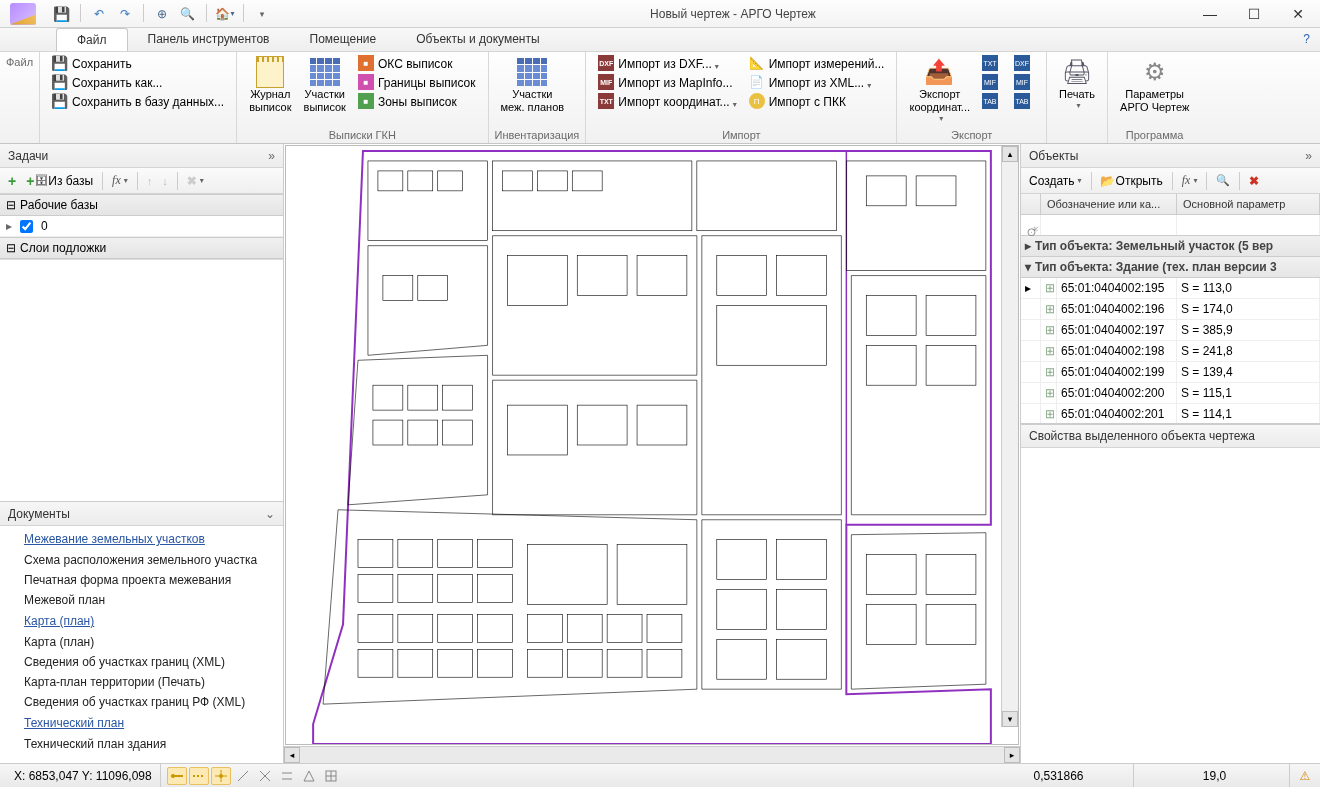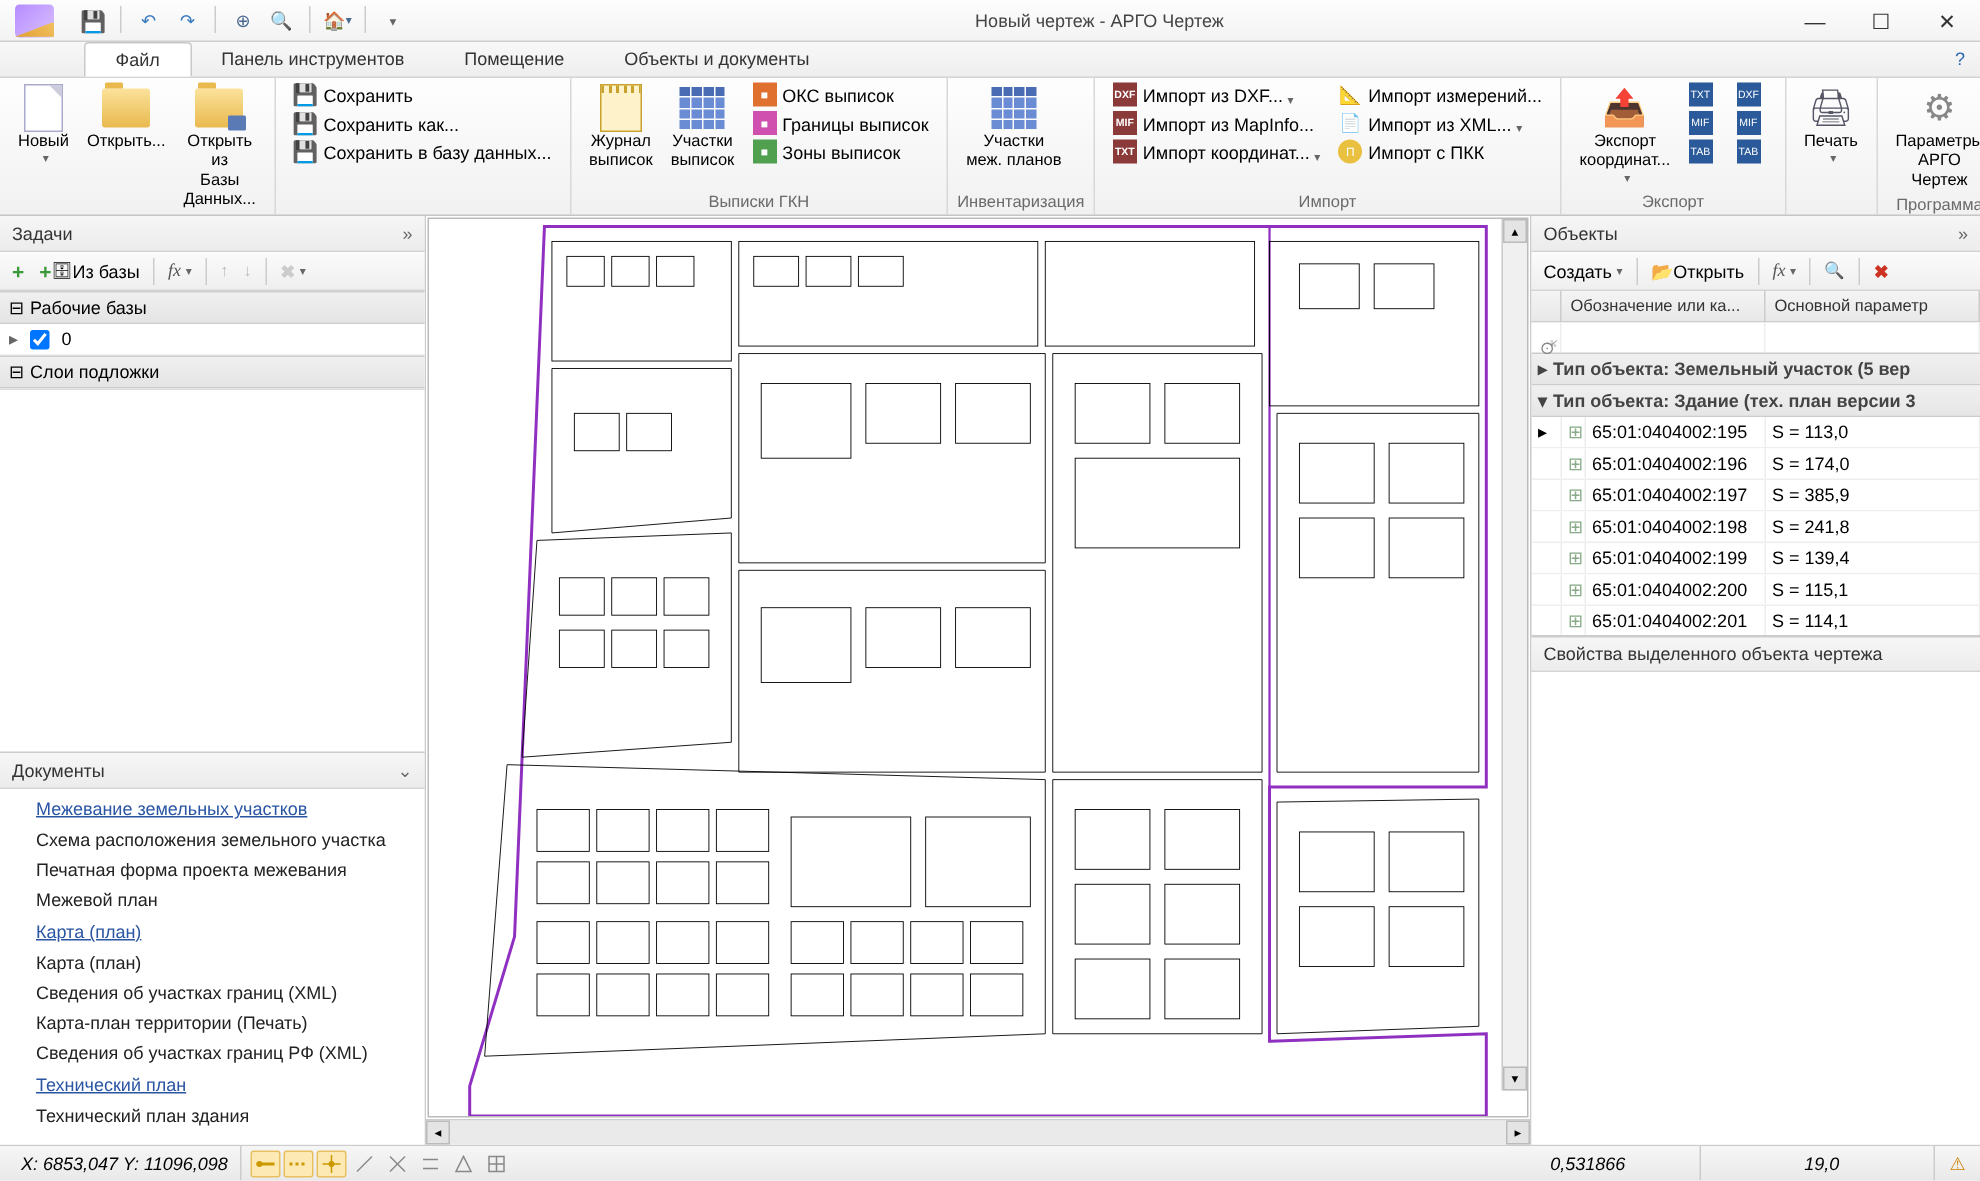--- a/index.html
+++ b/index.html
@@ -76,21 +76,21 @@
 .grid-filter div { padding:3px 6px; border-right:1px solid #eee; height:20px; }
 .obj-group { background:linear-gradient(#f0f0f0,#e6e6e6); padding:3px 4px; border-bottom:1px solid #ccc; font-size:11px; display:flex; align-items:center; gap:4px; cursor:pointer; font-weight:bold; color:#444;}
 .obj-row { display:flex; border-bottom:1px solid #eee; background:#fff; font-size:11px; }
 .obj-row > div { padding:3px 4px; border-right:1px solid #eee; }
 .obj-row .c0{width:20px;} .obj-row .c1{width:16px; color:#8a8;} .obj-row .c2{width:120px;} .obj-row .c3{flex:1;}
 .obj-list { overflow-y:auto; max-height:188px; background:#fff; border-bottom:1px solid #ccc;}
 .props { flex:1; background:#fff; }
 
 
 .status { height: 24px; background:linear-gradient(#f6f6f6,#e9e9e9); border-top:1px solid #ccc; display:flex; align-items:center; padding:0 6px; font-size:11px; gap:6px; }
-.status .cell { padding:0 8px; border-right:1px solid #ccc; height:100%; display:flex; align-items:center;font-style:italic; }
+.status .cell { padding:0 8px; border-right:1px solid #ccc; height:100%; display:flex; align-items:center; }
 .status-icons { display:flex; gap:2px; }
 .status-icons .si { width:20px; height:18px; border:1px solid transparent; display:flex; align-items:center; justify-content:center; cursor:pointer; }
 .status-icons .si.active { background:#fde9b3; border-color:#e8c060; border-radius:2px; }
 .warn { margin-left:auto; width:18px; height:18px; display:flex; align-items:center; justify-content:center; color:#d08000; }
 
 
 .i-floppy::before{content:'💾';font-size:14px;}
 .i-undo{color:#3a7ac0;} .i-redo{color:#3a7ac0;}
 .i-folder{ color:#d9a53d; }
 .i-folder-lg{ width:32px;height:26px;background:linear-gradient(#fbe29b,#e9b94e);border-radius:2px;position:relative;}
@@ -143,43 +143,20 @@
   <div style="width:56px"></div>
   <div class="rtab active">Файл</div>
   <div class="rtab">Панель инструментов</div>
   <div class="rtab">Помещение</div>
   <div class="rtab">Объекты и документы</div>
   <div class="ribbon-help">?</div>
 </div>
 
 <div class="ribbon">
   <div class="rgroup">
-    <div class="rgroup-body">
-      <div class="rbtn-lg dd-arrow">
-          <div class="ic-lg">
-            <div class="i-doc-lg"></div>
-          </div>
-          <span>Новый</span>
-        </div>
-      <div class="rbtn-lg">
-          <div class="ic-lg">
-            <div class="i-folder-lg"></div>
-          </div>
-          <span>Открыть...</span>
-        </div>
-      <div class="rbtn-lg">
-          <div class="ic-lg">
-            <div class="i-folder-lg" style="position:relative">
-              <div style="position:absolute;bottom:-2px;right:-2px;width:12px;height:10px;background:#5a7ab5;border-radius:1px"></div>
-            </div>
-          </div>
-          <span style="white-space:pre-line">Открыть из
-Базы Данных...</span>
-        </div>
-    </div>
     <div class="rgroup-label">Файл</div>
   </div>
   <div class="rgroup">
     <div class="rgroup-body">
       <div class="rcol">
         <div class="rbtn-sm">
             <span class="ic-sm i-floppy"></span>
             <span>Сохранить</span>
           </div>
         <div class="rbtn-sm">

